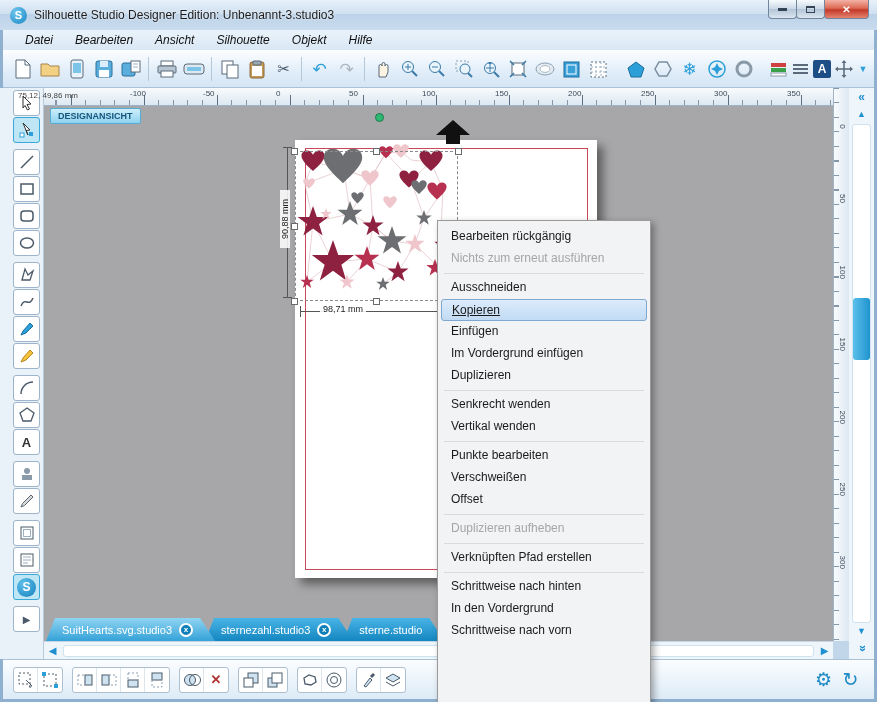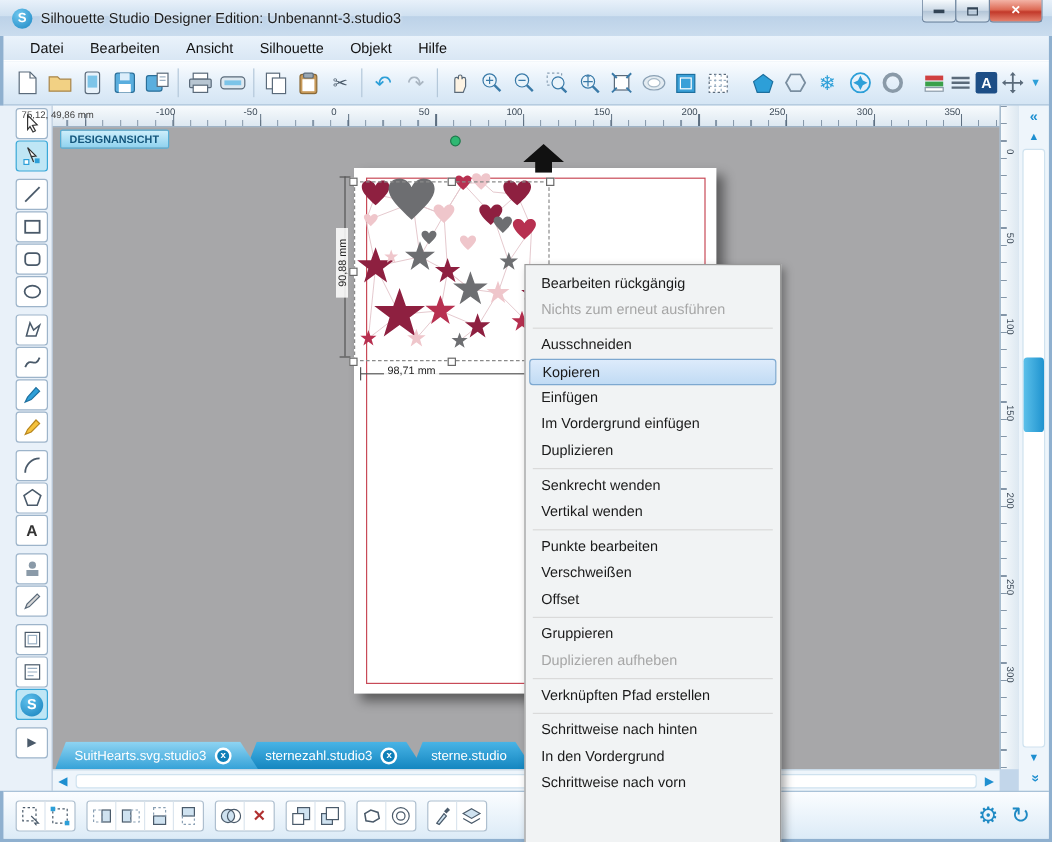--- a/index.html
+++ b/index.html
@@ -17,21 +17,21 @@
   .win-btn { width:29px; height:19px; border:1px solid #70869f; border-top:none; border-radius:0 0 4px 4px; margin-left:-1px;
     background:linear-gradient(#f6fafd,#ccd9e6 48%,#b3c5d7 52%,#dbe6f0); color:#324456; font-size:10px;
     display:flex; align-items:center; justify-content:center; }
   .win-btn.close { width:45px; background:linear-gradient(#f3b3a6,#dd6a55 45%,#c2392a 55%,#e6836f); color:#fff; font-weight:bold; }
   .max-glyph { width:9px; height:7px; border:1px solid #324456; border-top:2px solid #324456; display:inline-block; }
   .min-glyph { width:9px; height:3px; border-bottom:3px solid #324456; display:inline-block; }
 
   
   .menubar { position:absolute; left:3px; right:3px; top:30px; height:20px; display:flex; align-items:center; padding:0 12px; gap:2px;
     background:linear-gradient(#eaf3fb,#d9e7f4); }
-  .menu-item { padding:2px 10px 2px 10px; color:#111; }
+  .menu-item { padding:2px 10px 2px 10px; color:#111;font-style:italic; }
 
   
   .toolbar { position:absolute; left:3px; right:3px; top:50px; height:38px; display:flex; align-items:center; padding:0 6px;
     background:linear-gradient(#fbfdff,#e2eef9 55%,#d4e5f4); border-bottom:1px solid #a9c2d8; border-top:1px solid #fff; }
   .tbtn { width:27px; height:28px; display:flex; align-items:center; justify-content:center; flex:0 0 auto; border-radius:3px; }
   .tbtn-sm { width:22px; }
   .tsep { width:1px; height:24px; background:#b4c8da; margin:0 4px; flex:0 0 auto; }
   .tflex { flex:1 1 0; }
   .tgap { width:10px; flex:0 0 auto; }
   .glyph-blue { color:#2d9fd8; font-size:17px; }
@@ -109,21 +109,21 @@
   .bbtn { width:24px; height:24px; display:flex; align-items:center; justify-content:center; border-right:1px solid #dbe5ee; }
   .bbtn:last-child { border-right:none; }
   .bflex { flex:1; }
   .big-blue { color:#1f8ac4; font-size:19px; }
 
   
   .context-menu { position:absolute; left:437px; top:220px; width:214px; height:486px; background:#f1f3f4;
     border:1px solid #9a9a9a; box-shadow:3px 3px 7px rgba(0,0,0,.35); padding:5px 3px; z-index:50; }
   .cm-item { height:22px; line-height:21px; padding-left:10px; color:#1a1a1a; }
   .cm-item.disabled { color:#a6a6a6; }
-  .cm-item.highlight { background:linear-gradient(#ddebfb,#c1dbf4); border:1px solid #7da8d0; border-radius:3px; }
+  .cm-item.highlight { background:linear-gradient(#ddebfb,#c1dbf4); border:1px solid #7da8d0; border-radius:3px;text-decoration:underline; }
   .cm-sep { height:1px; background:#dadada; margin:3px 3px; }
 
   svg { display:block; }
 </style>
 </head>
 <body>
 
 <div class="screen">
 
   <div class="titlebar">
@@ -752,21 +752,20 @@
     <div class="cm-item">Im Vordergrund einfügen</div>
     <div class="cm-item">Duplizieren</div>
     <div class="cm-sep"></div>
     <div class="cm-item">Senkrecht wenden</div>
     <div class="cm-item">Vertikal wenden</div>
     <div class="cm-sep"></div>
     <div class="cm-item">Punkte bearbeiten</div>
     <div class="cm-item">Verschweißen</div>
     <div class="cm-item">Offset</div>
     <div class="cm-sep"></div>
-    <div class="cm-item">Gruppieren</div>
     <div class="cm-item disabled">Duplizieren aufheben</div>
     <div class="cm-sep"></div>
     <div class="cm-item">Verknüpften Pfad erstellen</div>
     <div class="cm-sep"></div>
     <div class="cm-item">Schrittweise nach hinten</div>
     <div class="cm-item">In den Vordergrund</div>
     <div class="cm-item">Schrittweise nach vorn</div>
   </div>
 
 </div>

